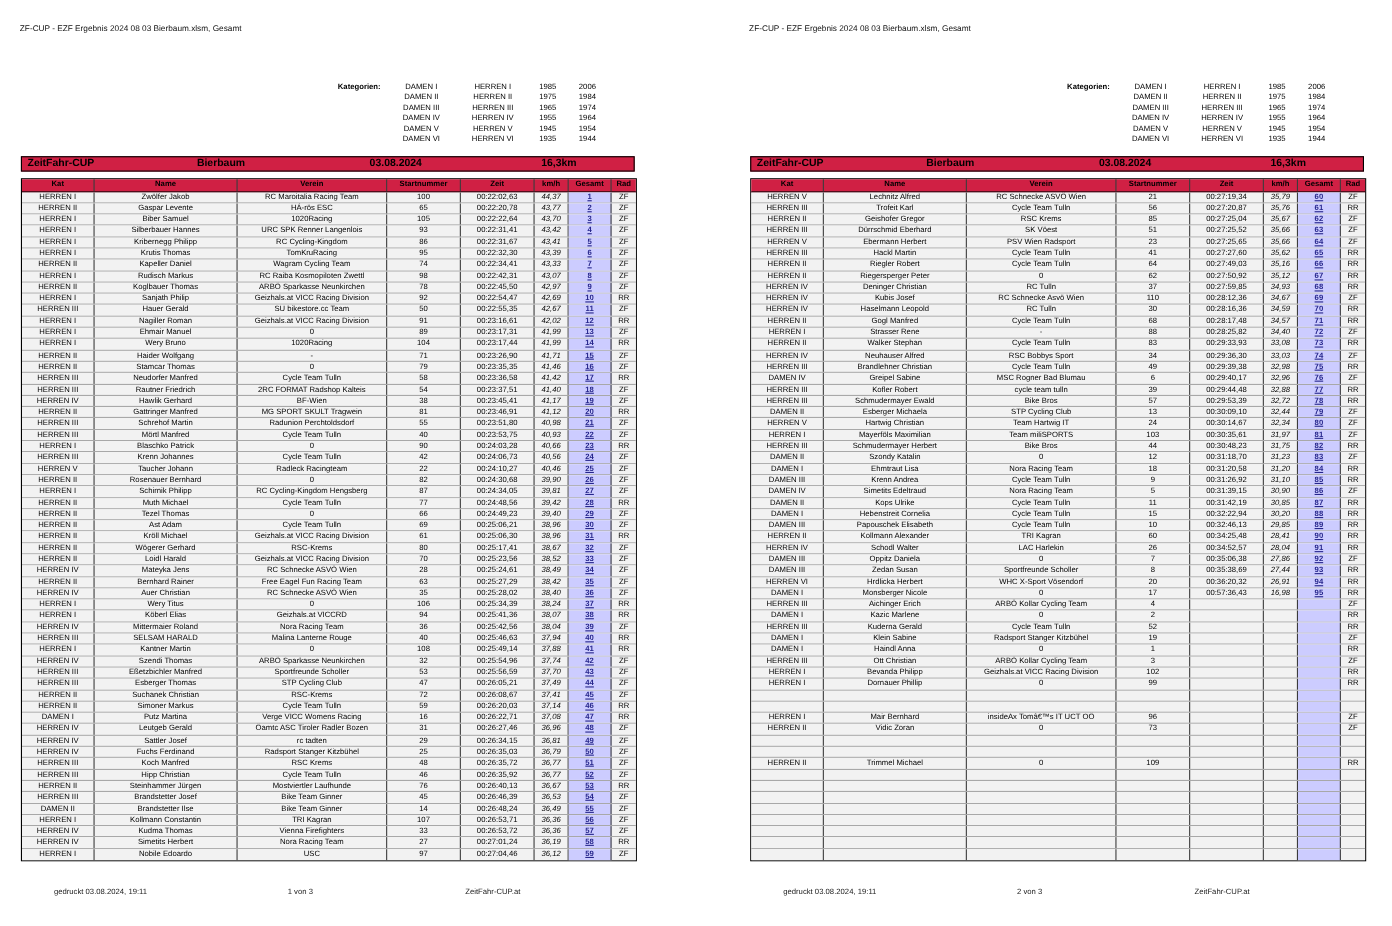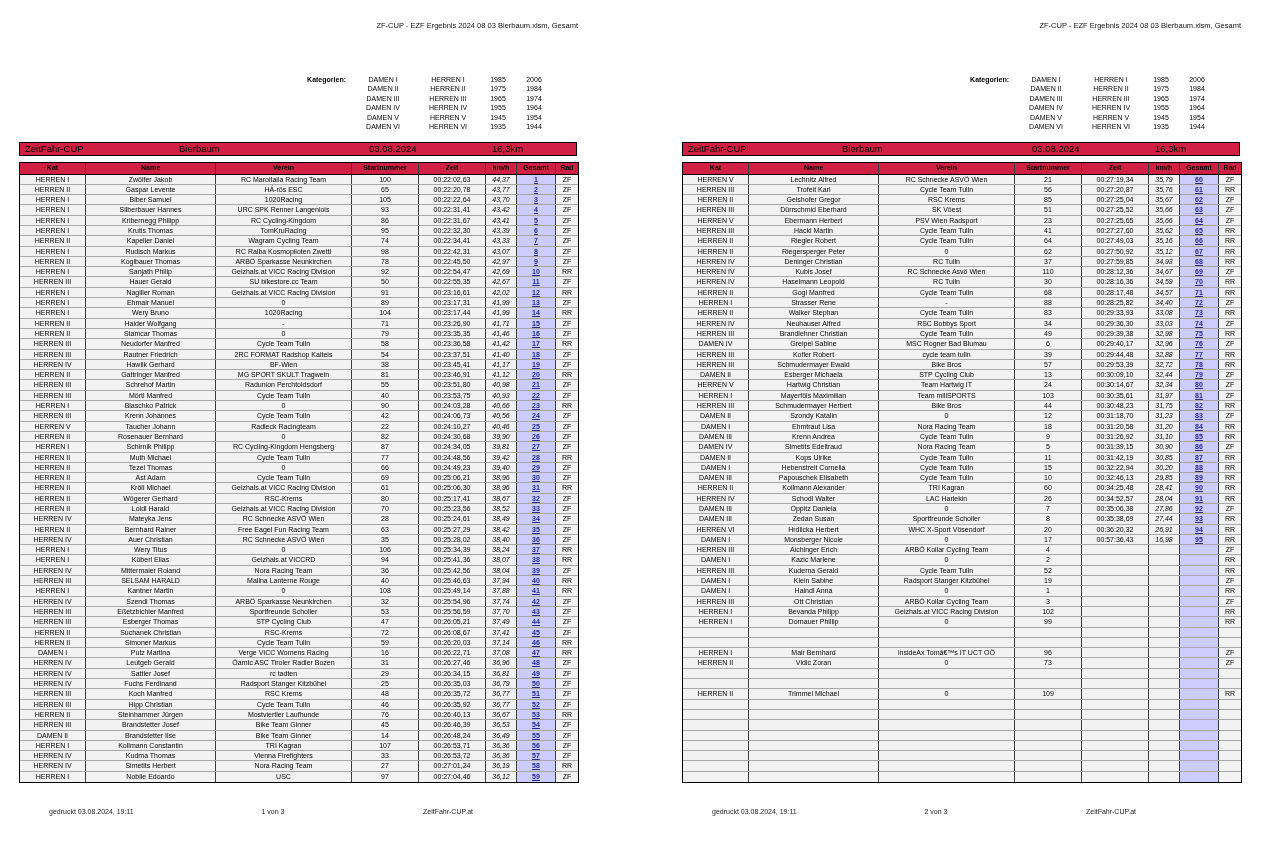--- a/index.html
+++ b/index.html
@@ -1,33 +1,33 @@
 <!DOCTYPE html>
 <html><head>
 <meta charset="utf-8">
 <style>
   html,body{margin:0;padding:0;}
   body{width:1265px;height:842px;background:#ffffff;position:relative;
        font-family:"Liberation Sans",sans-serif;color:#000;overflow:hidden;}
   .page{position:absolute;top:0;width:564px;height:842px;}
   #page-1{left:18px;} #page-2{left:681px;}
-  .doc-title{position:absolute;top:21px;left:0;width:560px;text-align:right;
+  .doc-title{position:absolute;top:21px;left:0;width:560px;text-align:left;
              font-size:7.5px;line-height:9px;color:#111;}
   
   .kat{position:absolute;top:75px;left:268px;font-size:7px;line-height:9.4px;}
   .krow{display:flex;}
   .kc{text-align:center;white-space:nowrap;}
   .kc.lbl{width:60px;font-weight:bold;text-align:right;padding-right:5px;}
   .kc0{width:64px;}.kc1{width:66px;}.kc2{width:34px;}.kc3{width:38px;}
   
   .bar{position:absolute;left:1px;top:142px;width:556px;height:12px;
        background:#D02044;border:1px solid #000;}
-  .bar span{position:absolute;top:0;height:12px;font-weight:normal;font-size:9.5px;
+  .bar span{position:absolute;top:0;height:12px;font-weight:bold;font-size:9.5px;
             line-height:12.5px;color:#000;white-space:nowrap;}
-  .b-cup{left:5px;} .b-loc{left:159px;} .b-date{left:316px;margin-left:33px;} .b-dist{left:472px;text-align:center;}
+  .b-cup{left:5px;} .b-loc{left:159px;} .b-date{left:316px;} .b-dist{left:472px;text-align:center;}
   
   .tbl{position:absolute;left:1px;top:162px;width:558px;border:1px solid #000;
        background:#fff;box-sizing:content-box;}
   .hrow{display:flex;height:11.5px;background:#D02044;border-bottom:1px solid #000;box-sizing:border-box;}
   .hrow .c{font-weight:bold;font-style:normal;background:transparent;line-height:10.5px;}
   .trow{display:flex;height:10.3px;background:#F2F2F2;border-bottom:1px solid #A8A8A8;box-sizing:border-box;}
   .trow:last-child{border-bottom:none;}
   .c{box-sizing:border-box;border-right:1px solid #3c3c3c;overflow:hidden;
      text-align:center;font-size:7px;line-height:9.6px;white-space:nowrap;}
   .c0{width:66px;}.c1{width:130px;}.c2{width:136px;}.c3{width:67px;}

